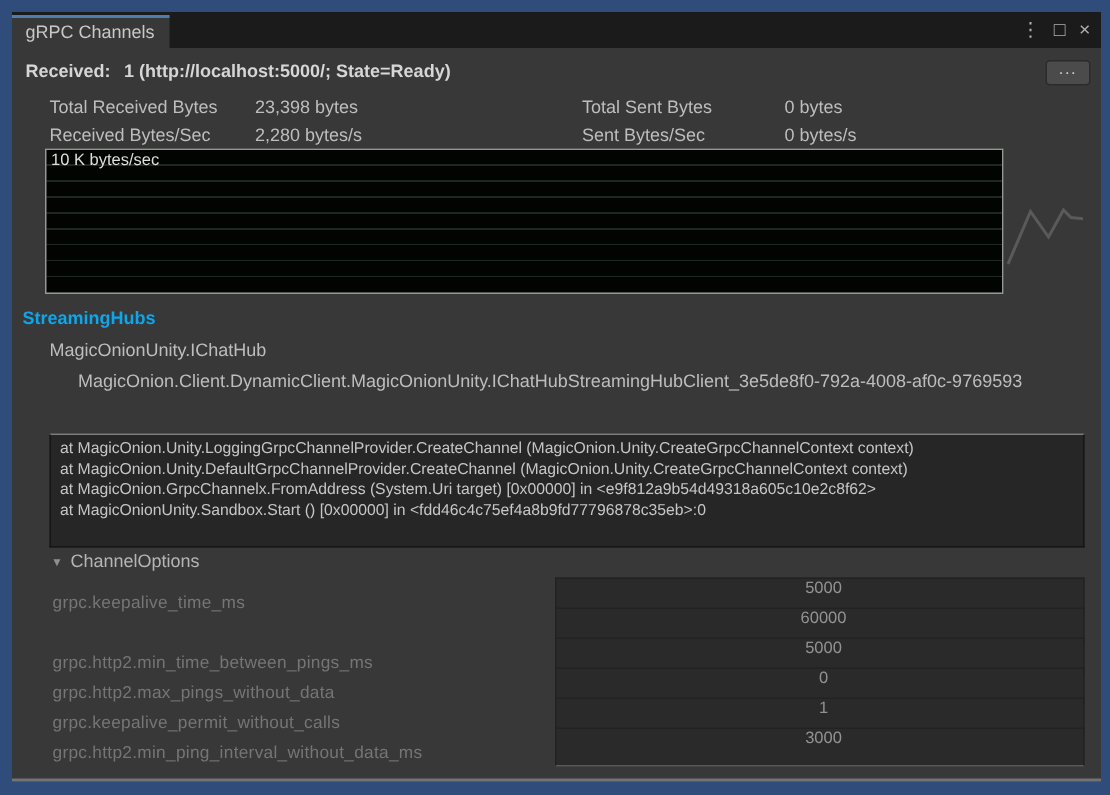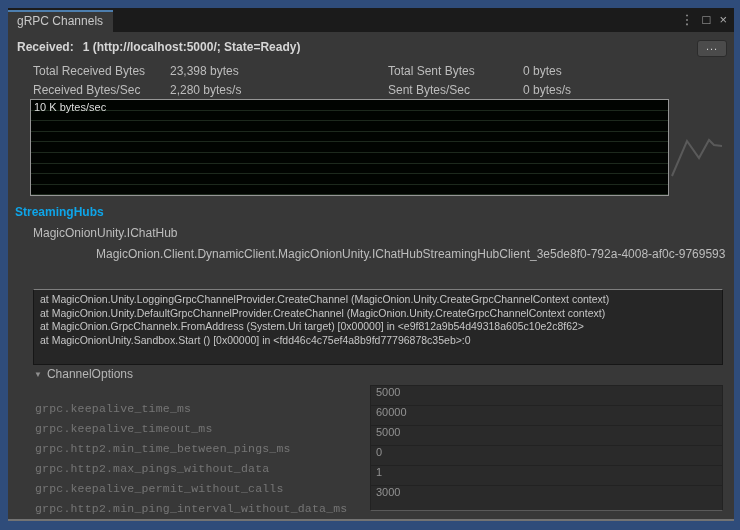--- a/index.html
+++ b/index.html
@@ -42,40 +42,40 @@
     position:absolute; left:22px; top:91px; width:639px; height:97px;
     background-color:#010401;
     background-image:repeating-linear-gradient(to bottom, transparent 0px, transparent 9.6px, #1d291d 9.6px, #1d291d 10.6px);
     border:1px solid #969696;
   }
   .graph-label { position:absolute; left:3px; top:1px; color:#dedede; font-size:11px; }
   .graph svg { position:absolute; left:0; top:0; }
   
   .hubs-title { position:absolute; left:7px; top:197px; font-size:12px; font-weight:bold; color:#0ea5e9;text-align:center; }
   .hub-if { position:absolute; left:25px; top:218px; font-size:12px; color:#bdbdbd; }
-  .hub-client { position:absolute; left:44px; top:239px; right:0; font-size:12px; color:#bdbdbd; white-space:nowrap; overflow:hidden;margin-left:44px; }
+  .hub-client { position:absolute; left:44px; top:239px; right:0; font-size:12px; color:#bdbdbd; white-space:nowrap; overflow:hidden; }
   
   .foldout { position:absolute; left:26px; font-size:12px; color:#b5b5b5; cursor:default; }
   .foldout .arrow { display:inline-block; font-size:8px; color:#8f8f8f; margin-right:5px; vertical-align:1px; }
   
   .stack-box {
     position:absolute; left:25px; top:281px; width:690px; height:76px;
     background:#262626;
     border:1px solid #161616; border-top:1px solid #7e7e7e;
     padding:3px 0 0 6px; overflow:hidden;
   }
   .stack-line { font-size:10.5px; line-height:13.6px; color:#c6c6c6; white-space:nowrap; }
   
   .opt-row { position:absolute; left:0; width:100%; height:16px; }
-  .opt-label { position:absolute; left:27px; top:17px; font-size:11.5px; color:#757575; letter-spacing:0.2px;font-family:Liberation Mono, monospace; }
+  .opt-label { position:absolute; left:27px; top:11px; font-size:11.5px; color:#757575; letter-spacing:0.2px; }
   .opt-field {
     position:absolute; left:362px; width:353px; height:26px;
     background:#2a2a2a; border:1px solid #222222; border-bottom:1px solid #5a5a5a;
     color:#929292; font-size:11px; line-height:13px; padding-left:5px;
-    white-space:nowrap; overflow:hidden;
+    white-space:nowrap; overflow:hidden;text-align:center;
   }
 </style>
 </head>
 <body>
 
 <div class="window">
 
   <div class="tabbar">
     <div class="tab">gRPC Channels</div>
     <div class="win-controls">
@@ -122,21 +122,20 @@
 
   <div class="foldout" style="top:359px;">
     <span class="arrow">▼</span><span>ChannelOptions</span>
   </div>
 
   <div class="opt-row" style="top:377px;">
     <span class="opt-label">grpc.keepalive_time_ms</span>
     <div class="opt-field">5000</div>
   </div>
   <div class="opt-row" style="top:397px;">
-    <span class="opt-label">grpc.keepalive_timeout_ms</span>
     <div class="opt-field">60000</div>
   </div>
   <div class="opt-row" style="top:417px;">
     <span class="opt-label">grpc.http2.min_time_between_pings_ms</span>
     <div class="opt-field">5000</div>
   </div>
   <div class="opt-row" style="top:437px;">
     <span class="opt-label">grpc.http2.max_pings_without_data</span>
     <div class="opt-field">0</div>
   </div>

